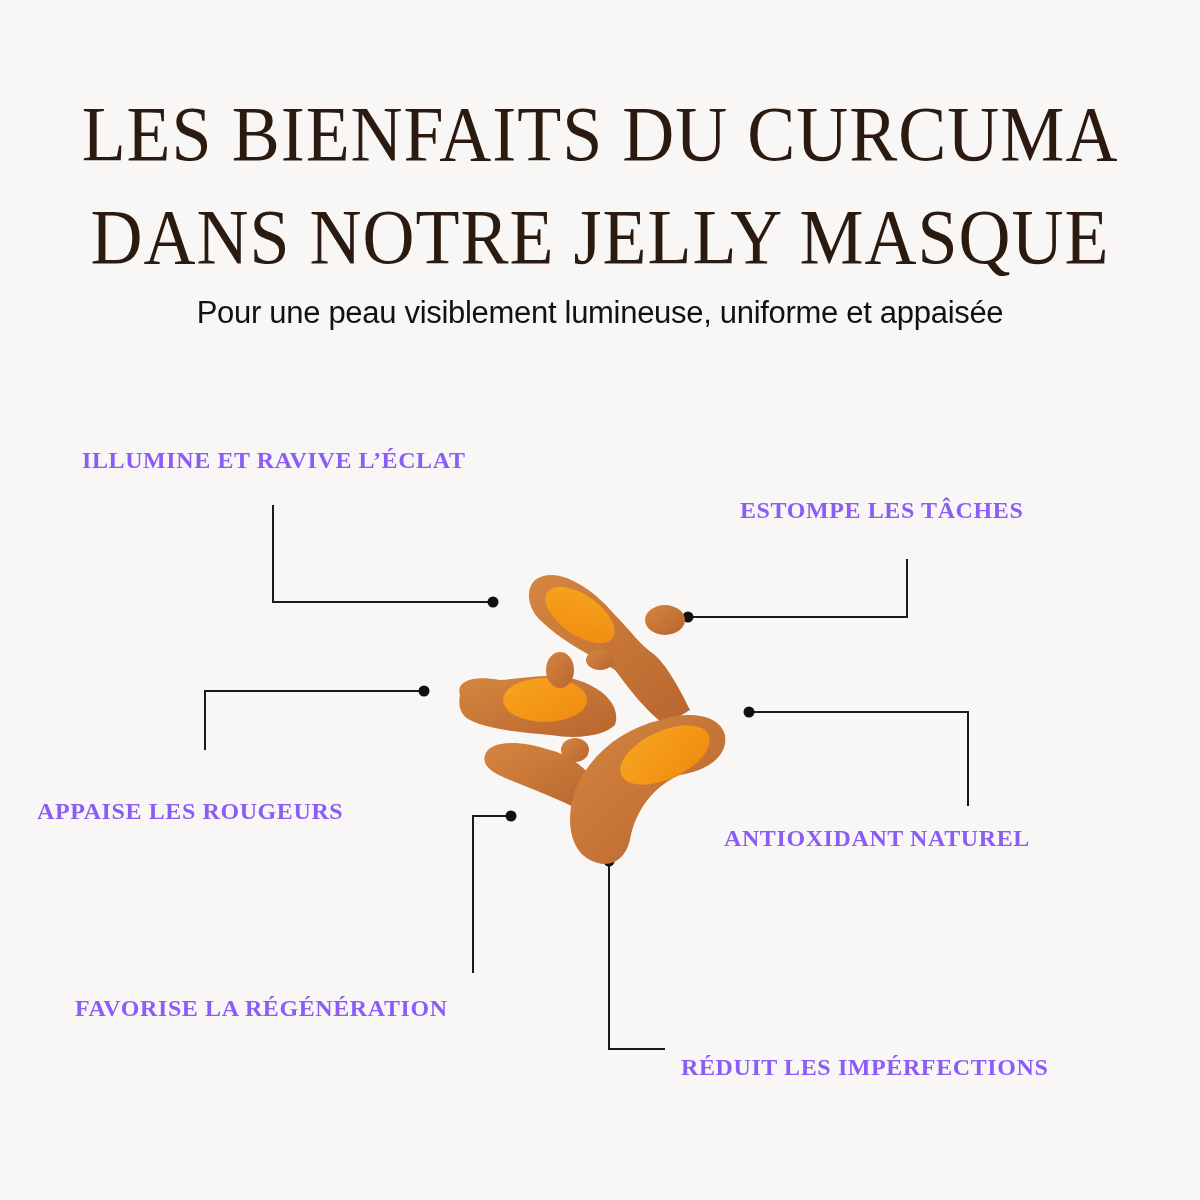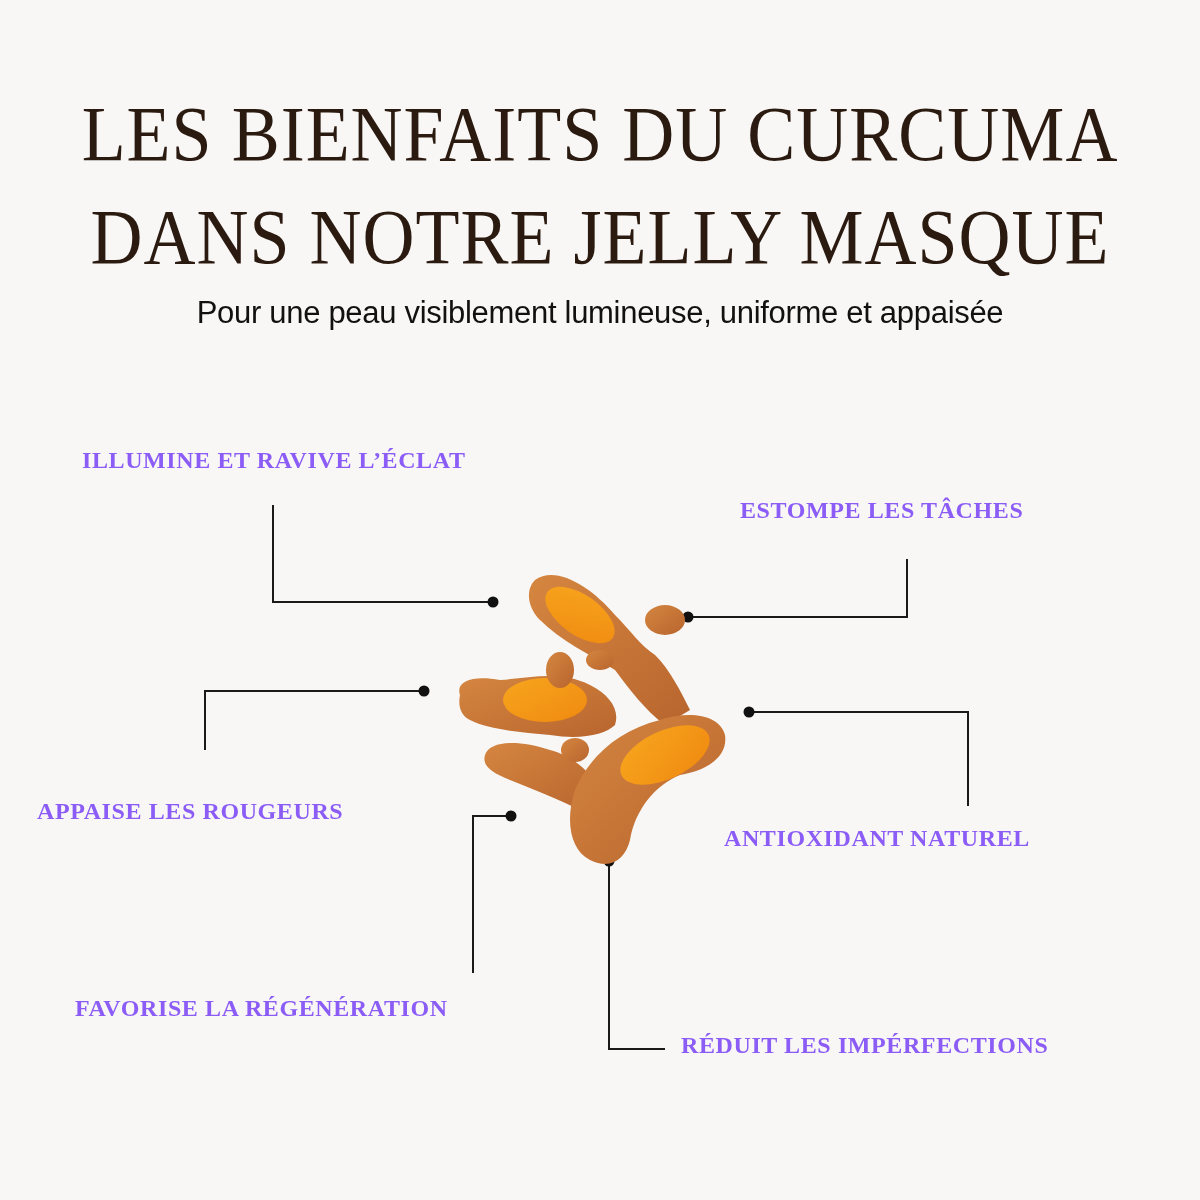--- a/index.html
+++ b/index.html
@@ -73,21 +73,21 @@
 <div class="label" style="left:724px; top:825px;">ANTIOXIDANT NATUREL</div>
 <div class="line" style="left:749px; top:711px; width:220px; height:2px;"></div>
 <div class="line" style="left:967px; top:711px; width:2px; height:95px;"></div>
 <div class="dot" style="left:749px; top:712px;"></div>
 
 <div class="label" style="left:75px; top:995px;">FAVORISE LA RÉGÉNÉRATION</div>
 <div class="line" style="left:472px; top:815px; width:40px; height:2px;"></div>
 <div class="line" style="left:472px; top:815px; width:2px; height:158px;"></div>
 <div class="dot" style="left:511px; top:816px;"></div>
 
-<div class="label" style="left:681px; top:1032px;">RÉDUIT LES IMPÉRFECTIONS</div>
+<div class="label" style="left:681px; top:1054px;">RÉDUIT LES IMPÉRFECTIONS</div>
 <div class="line" style="left:608px; top:861px; width:2px; height:188px;"></div>
 <div class="line" style="left:608px; top:1048px; width:57px; height:2px;"></div>
 <div class="dot" style="left:609px; top:861px;"></div>
 
 <svg class="turmeric" viewBox="0 0 300 320">
   <defs>
     <linearGradient id="skin" x1="0" y1="0" x2="1" y2="1">
       <stop offset="0" stop-color="#d58640"></stop>
       <stop offset="1" stop-color="#b8652e"></stop>
     </linearGradient>

